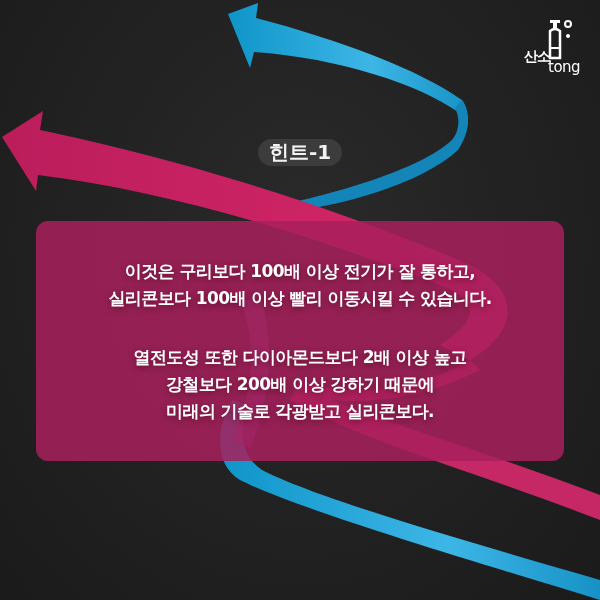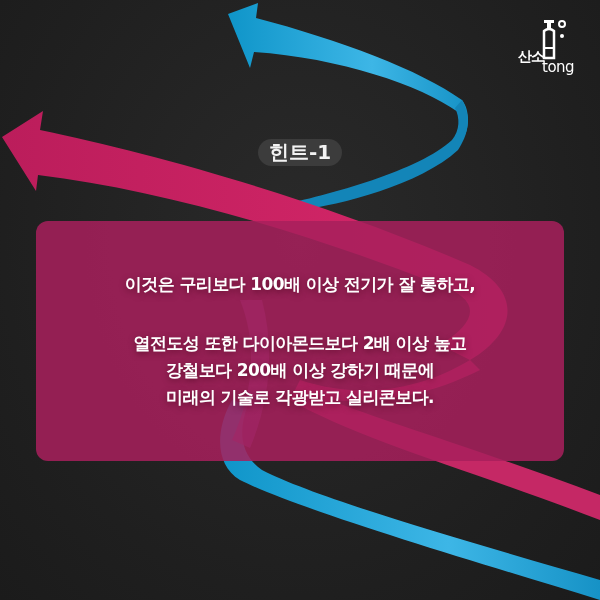--- a/index.html
+++ b/index.html
@@ -1,19 +1,19 @@
 <!DOCTYPE html>
 <html><head>
   <meta charset="utf-8">
   <style>
     html, body { margin:0; padding:0; }
     body { width:600px; height:600px; overflow:hidden; background:#222; font-family:"DejaVu Sans", sans-serif; }
     .canvas { position:relative; width:600px; height:600px; background: radial-gradient(ellipse at 50% 40%, #2a2a2a 0%, #1f1f1f 70%, #1b1b1b 100%); overflow:hidden; }
     .ribbons { position:absolute; left:0; top:0; width:600px; height:600px; }
-    .logo { position:absolute; right:14px; top:14px; width:72px; height:60px; }
+    .logo { position:absolute; right:8px; top:14px; width:72px; height:60px; }
     .logo-text-ko { position:absolute; left:4px; top:34px; color:#fff; font-weight:bold; font-size:14px; letter-spacing:-1px; }
     .logo-text-en { position:absolute; left:28px; top:44px; color:#fff; font-weight:normal; font-size:15px; letter-spacing:-0.5px; }
     .badge { position:absolute; left:258px; top:139px; width:84px; height:27px; border-radius:14px; background:#3c3c3c; color:#f2f2f2; font-weight:bold; font-size:20px; display:flex; align-items:center; justify-content:center; }
     .card { position:absolute; left:36px; top:221px; width:528px; height:240px; border-radius:12px; background:rgba(168,32,92,0.86); }
     .card-text { position:absolute; left:36px; top:221px; width:528px; height:240px; display:flex; flex-direction:column; align-items:center; justify-content:center; color:#fff; font-weight:bold; font-size:17px; line-height:27px; text-shadow:0 2px 6px rgba(60,0,20,0.55); letter-spacing:-0.6px; }
     .para { text-align:center; }
     .para + .para { margin-top:32px; }
     .line { display:block; white-space:nowrap; }
   </style>
 </head>
@@ -56,20 +56,21 @@
     <span class="logo-text-ko">산소</span>
     <span class="logo-text-en">tong</span>
   </div>
 
   <div class="badge">힌트-1</div>
 
   <div class="card"></div>
   <div class="card-text">
     <div class="para">
       <span class="line">이것은 구리보다 100배 이상 전기가 잘 통하고,</span>
+      <span class="line">실리콘보다 100배 이상 빨리 이동시킬 수 있습니다.</span>
     </div>
     <div class="para">
       <span class="line">열전도성 또한 다이아몬드보다 2배 이상 높고</span>
       <span class="line">강철보다 200배 이상 강하기 때문에</span>
       <span class="line">미래의 기술로 각광받고 실리콘보다.</span>
     </div>
   </div>
 
 </div>
 

